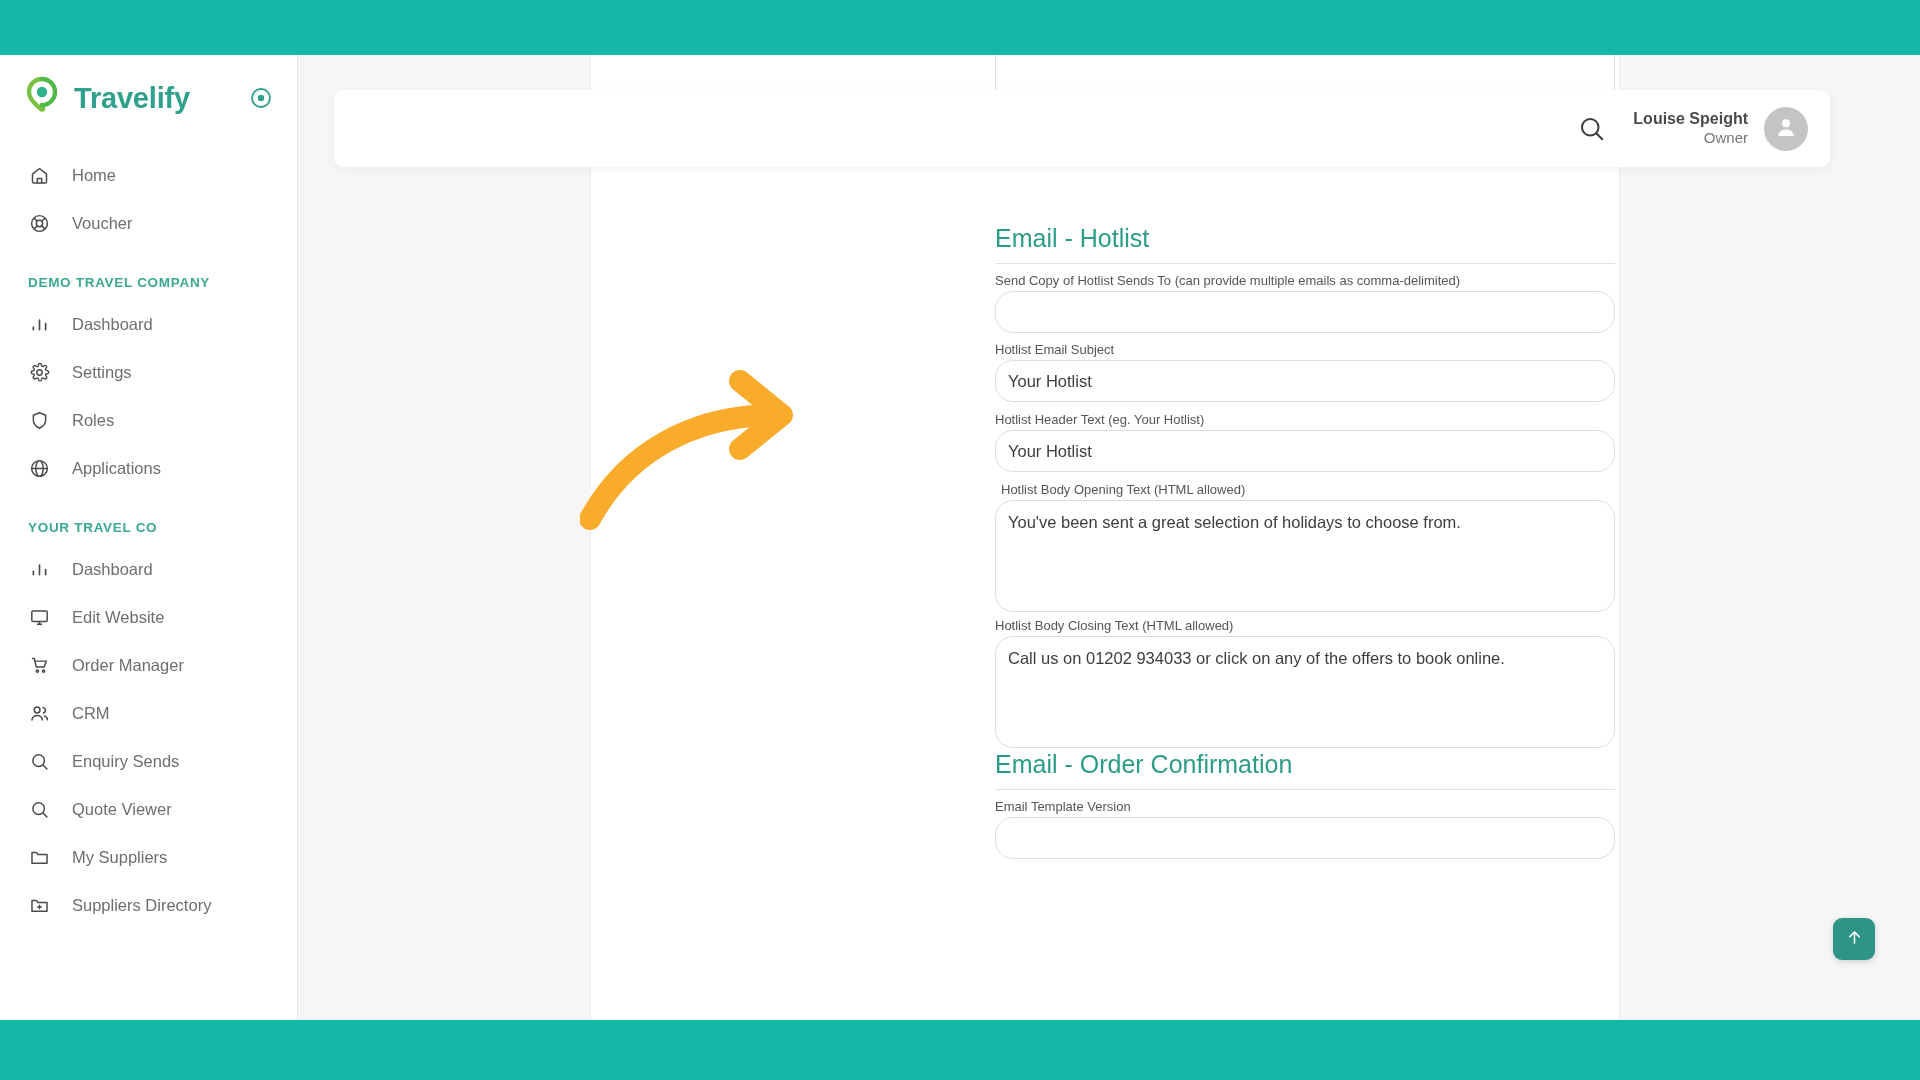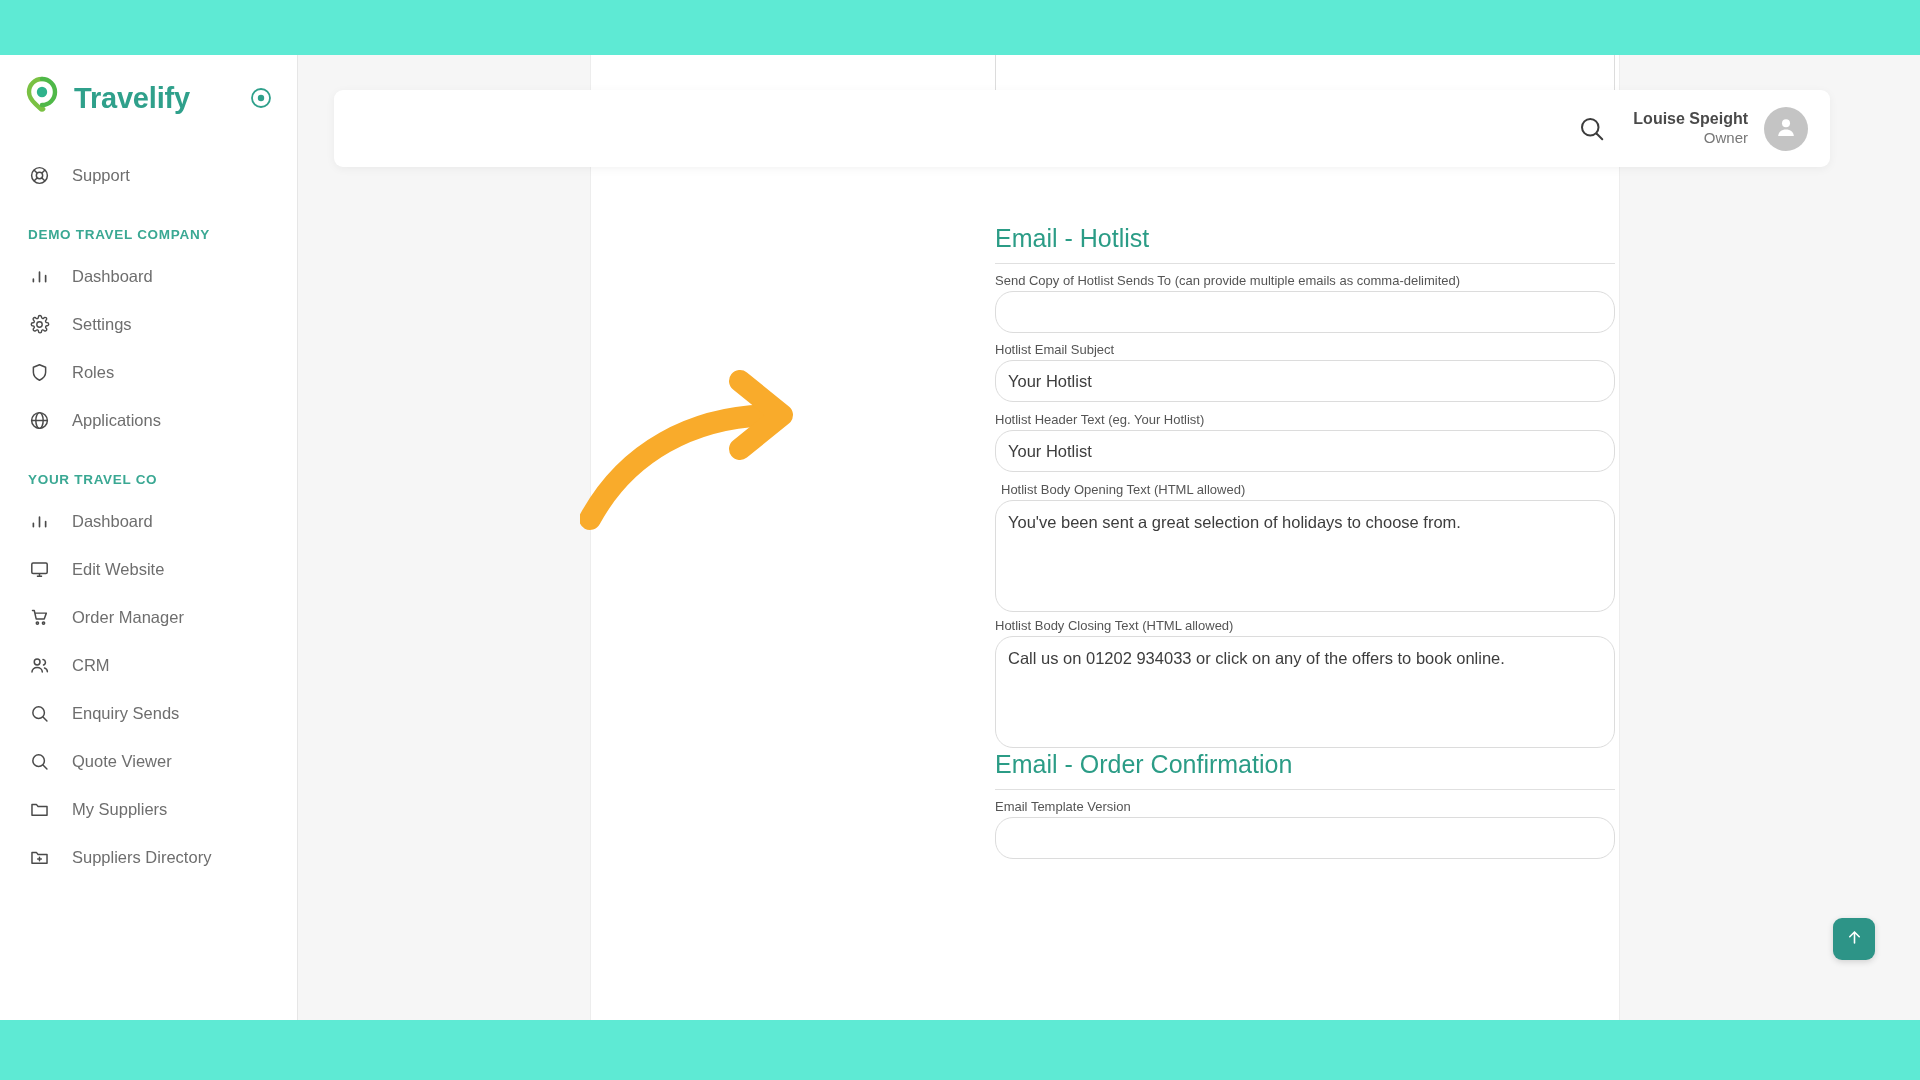--- a/index.html
+++ b/index.html
@@ -2,21 +2,21 @@
 <html><head>
 <meta charset="utf-8">
 <style>
   * { box-sizing: border-box; margin: 0; padding: 0; }
   html, body {
     width: 1920px; height: 1080px;
     font-family: "Liberation Sans", sans-serif;
     background: #000;
     overflow: hidden;
   }
-  #screen { position: relative; width: 1920px; height: 1080px; background:#5eead4; }
+  #screen { position: relative; width: 1920px; height: 1080px; background:#14b8a6; }
 
   
   #viewport {
     position: absolute; left: 0; top: 55px;
     width: 1920px; height: 965px;
     background: #f6f6f6;
     overflow: hidden;
   }
 
   
@@ -177,30 +177,39 @@
         <span class="brand-toggle">
           <svg viewBox="0 0 24 24" width="24" height="24" fill="none" stroke="currentColor" stroke-width="1.8">
             <circle cx="12" cy="12" r="9"></circle>
               <circle cx="12" cy="12" r="3.2" fill="currentColor" stroke="none"></circle>
           </svg>
         </span>
       </div>
 
       <div class="nav-list">
 
+        <a class="nav-item">
+          <span class="nav-icon">
+            <svg viewBox="0 0 24 24" width="21" height="21" fill="none" stroke="currentColor" stroke-width="1.7" stroke-linecap="round" stroke-linejoin="round">
+              <path d="M4 10.5 12 4l8 6.5V19a1.5 1.5 0 0 1-1.5 1.5h-13A1.5 1.5 0 0 1 4 19z"></path>
+              <path d="M9.5 20.5v-5h5v5"></path>
+            </svg>
+          </span>
+          <span class="nav-label">Home</span>
+        </a>
 
         <a class="nav-item">
           <span class="nav-icon">
             <svg viewBox="0 0 24 24" width="21" height="21" fill="none" stroke="currentColor" stroke-width="1.7">
               <circle cx="12" cy="12" r="9"></circle>
                 <circle cx="12" cy="12" r="3.6"></circle>
               <path d="m5.7 5.7 3.8 3.8M18.3 5.7l-3.8 3.8M18.3 18.3l-3.8-3.8M5.7 18.3l3.8-3.8"></path>
             </svg>
           </span>
-          <span class="nav-label">Support</span>
+          <span class="nav-label">Voucher</span>
         </a>
 
         <div class="nav-group-title">DEMO TRAVEL COMPANY</div>
 
         <a class="nav-item">
           <span class="nav-icon">
             <svg viewBox="0 0 24 24" width="21" height="21" fill="none" stroke="currentColor" stroke-width="1.9" stroke-linecap="round">
               <path d="M5 18v-3M12 18V7M19 18v-7"></path>
             </svg>
           </span>

